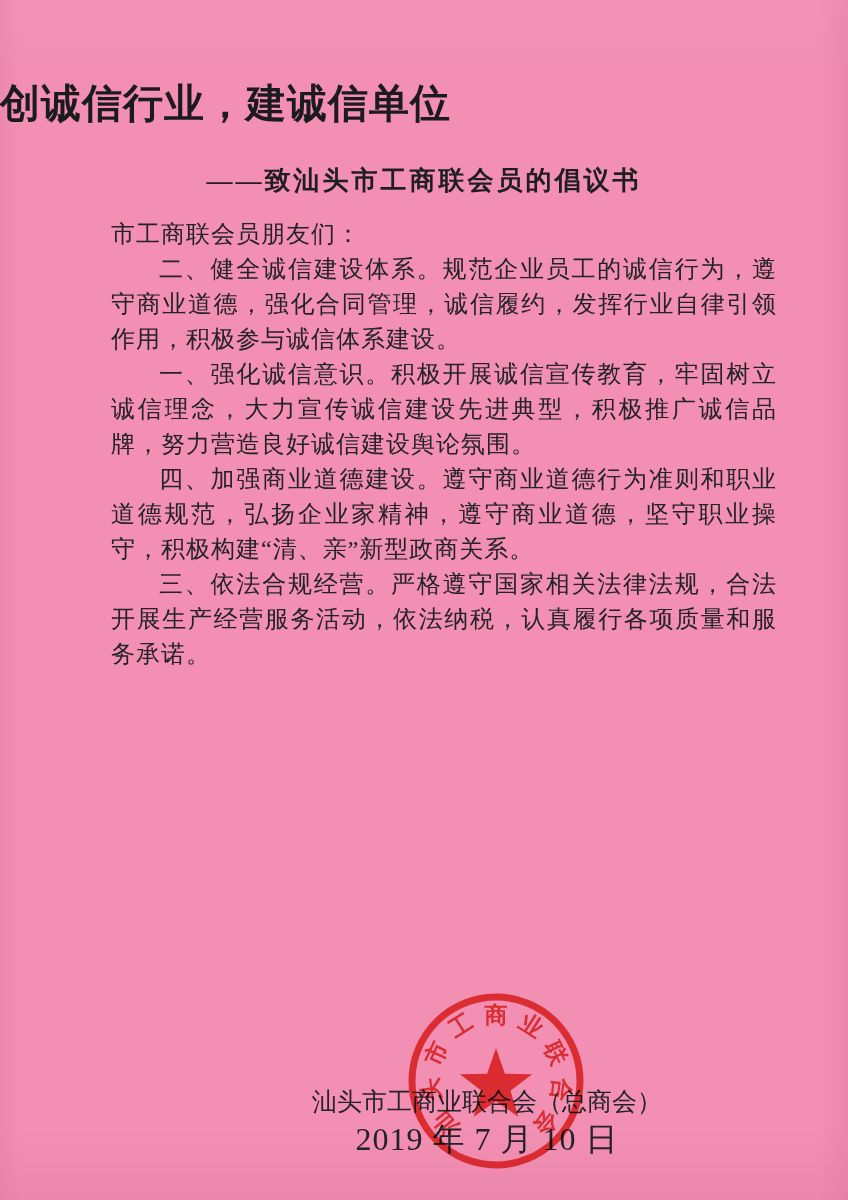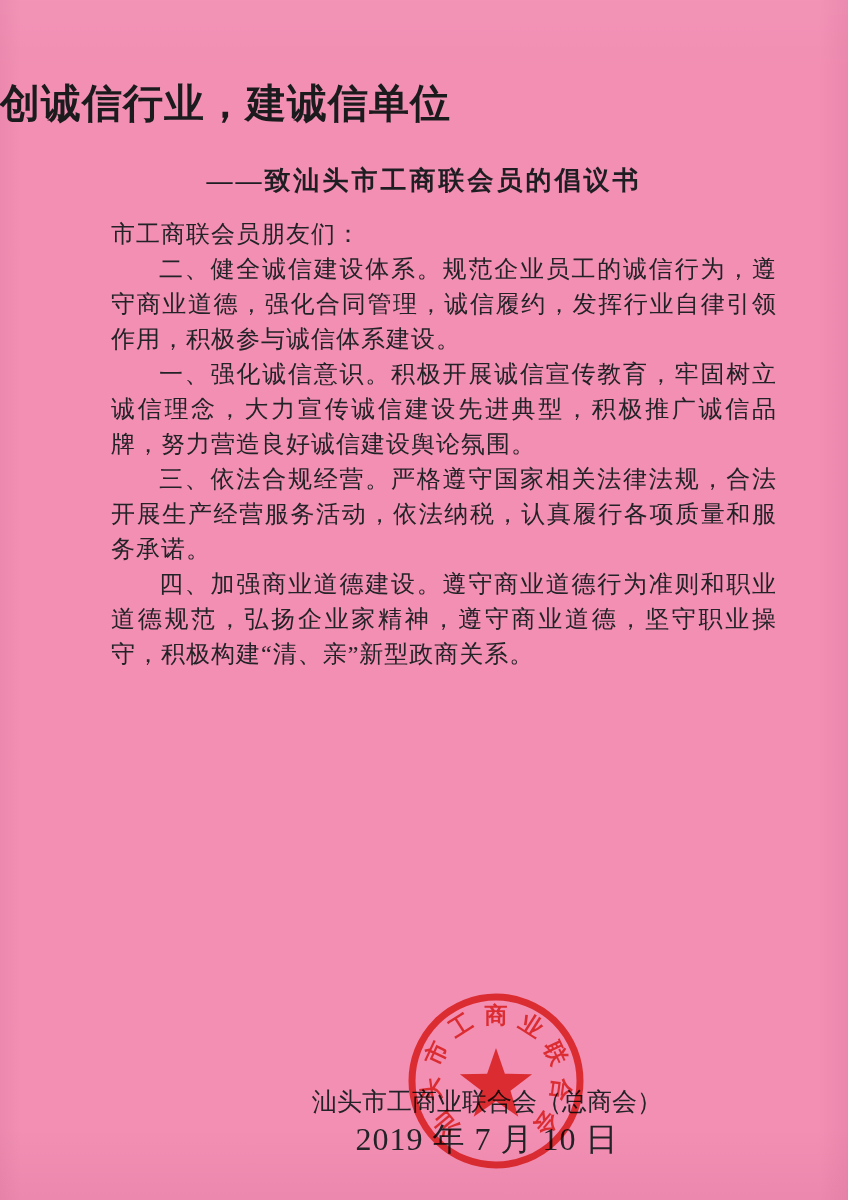--- a/index.html
+++ b/index.html
@@ -72,22 +72,22 @@
 
   <h1 class="title">创诚信行业，建诚信单位</h1>
 
   <div class="subtitle">——致汕头市工商联会员的倡议书</div>
 
   <div class="body-block">
     <p class="salutation">市工商联会员朋友们：</p>
     <div id="paragraph-list">
         <p>二、健全诚信建设体系。规范企业员工的诚信行为，遵守商业道德，强化合同管理，诚信履约，发挥行业自律引领作用，积极参与诚信体系建设。</p>
         <p>一、强化诚信意识。积极开展诚信宣传教育，牢固树立诚信理念，大力宣传诚信建设先进典型，积极推广诚信品牌，努力营造良好诚信建设舆论氛围。</p>
+        <p>四、加强商业道德建设。遵守商业道德行为准则和职业道德规范，弘扬企业家精神，遵守商业道德，坚守职业操守，积极构建“清、亲”新型政商关系。</p>
         <p>三、依法合规经营。严格遵守国家相关法律法规，合法开展生产经营服务活动，依法纳税，认真履行各项质量和服务承诺。</p>
-        <p>四、加强商业道德建设。遵守商业道德行为准则和职业道德规范，弘扬企业家精神，遵守商业道德，坚守职业操守，积极构建“清、亲”新型政商关系。</p>
       </div>
   </div>
 
   <div class="signature-block">
     <div>汕头市工商业联合会（总商会）</div>
     <div class="date">2019 年 7 月 10 日</div>
   </div>
 
   <svg class="seal" viewBox="0 0 184 184" xmlns="http://www.w3.org/2000/svg">
     <circle cx="92" cy="91" r="84" fill="none" stroke-width="7" id="seal-ring" stroke="#e2271d"></circle>

